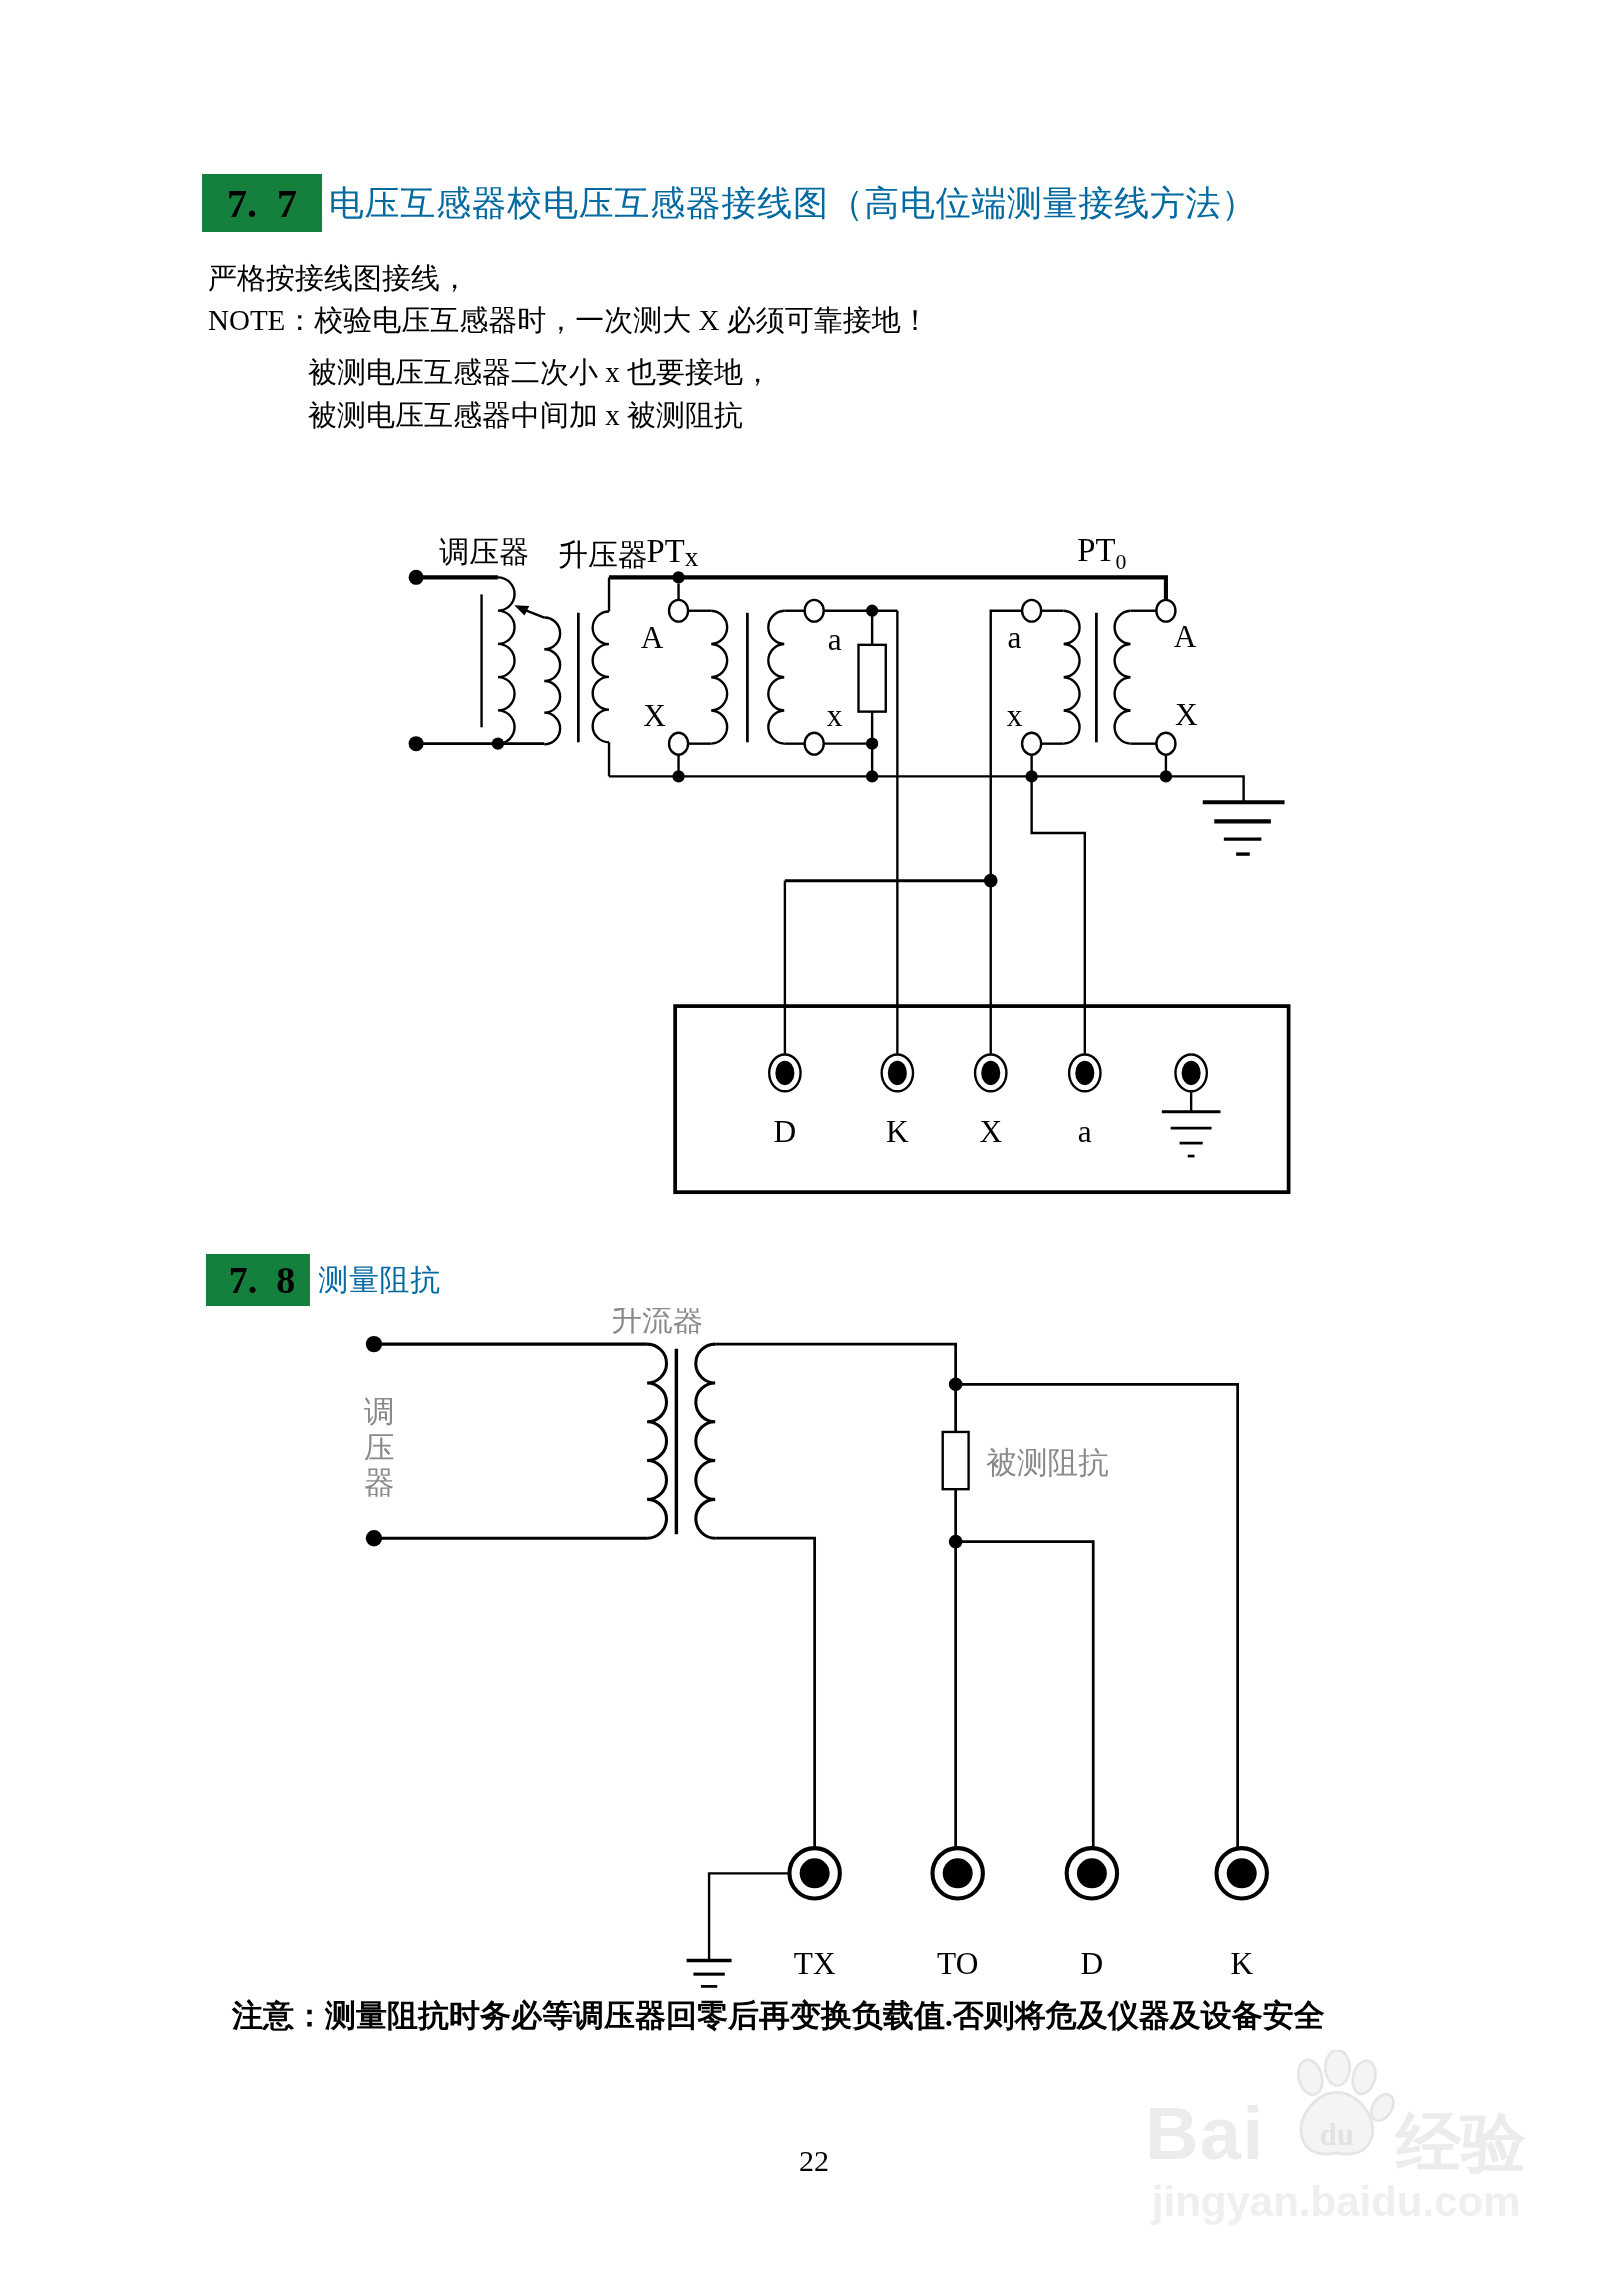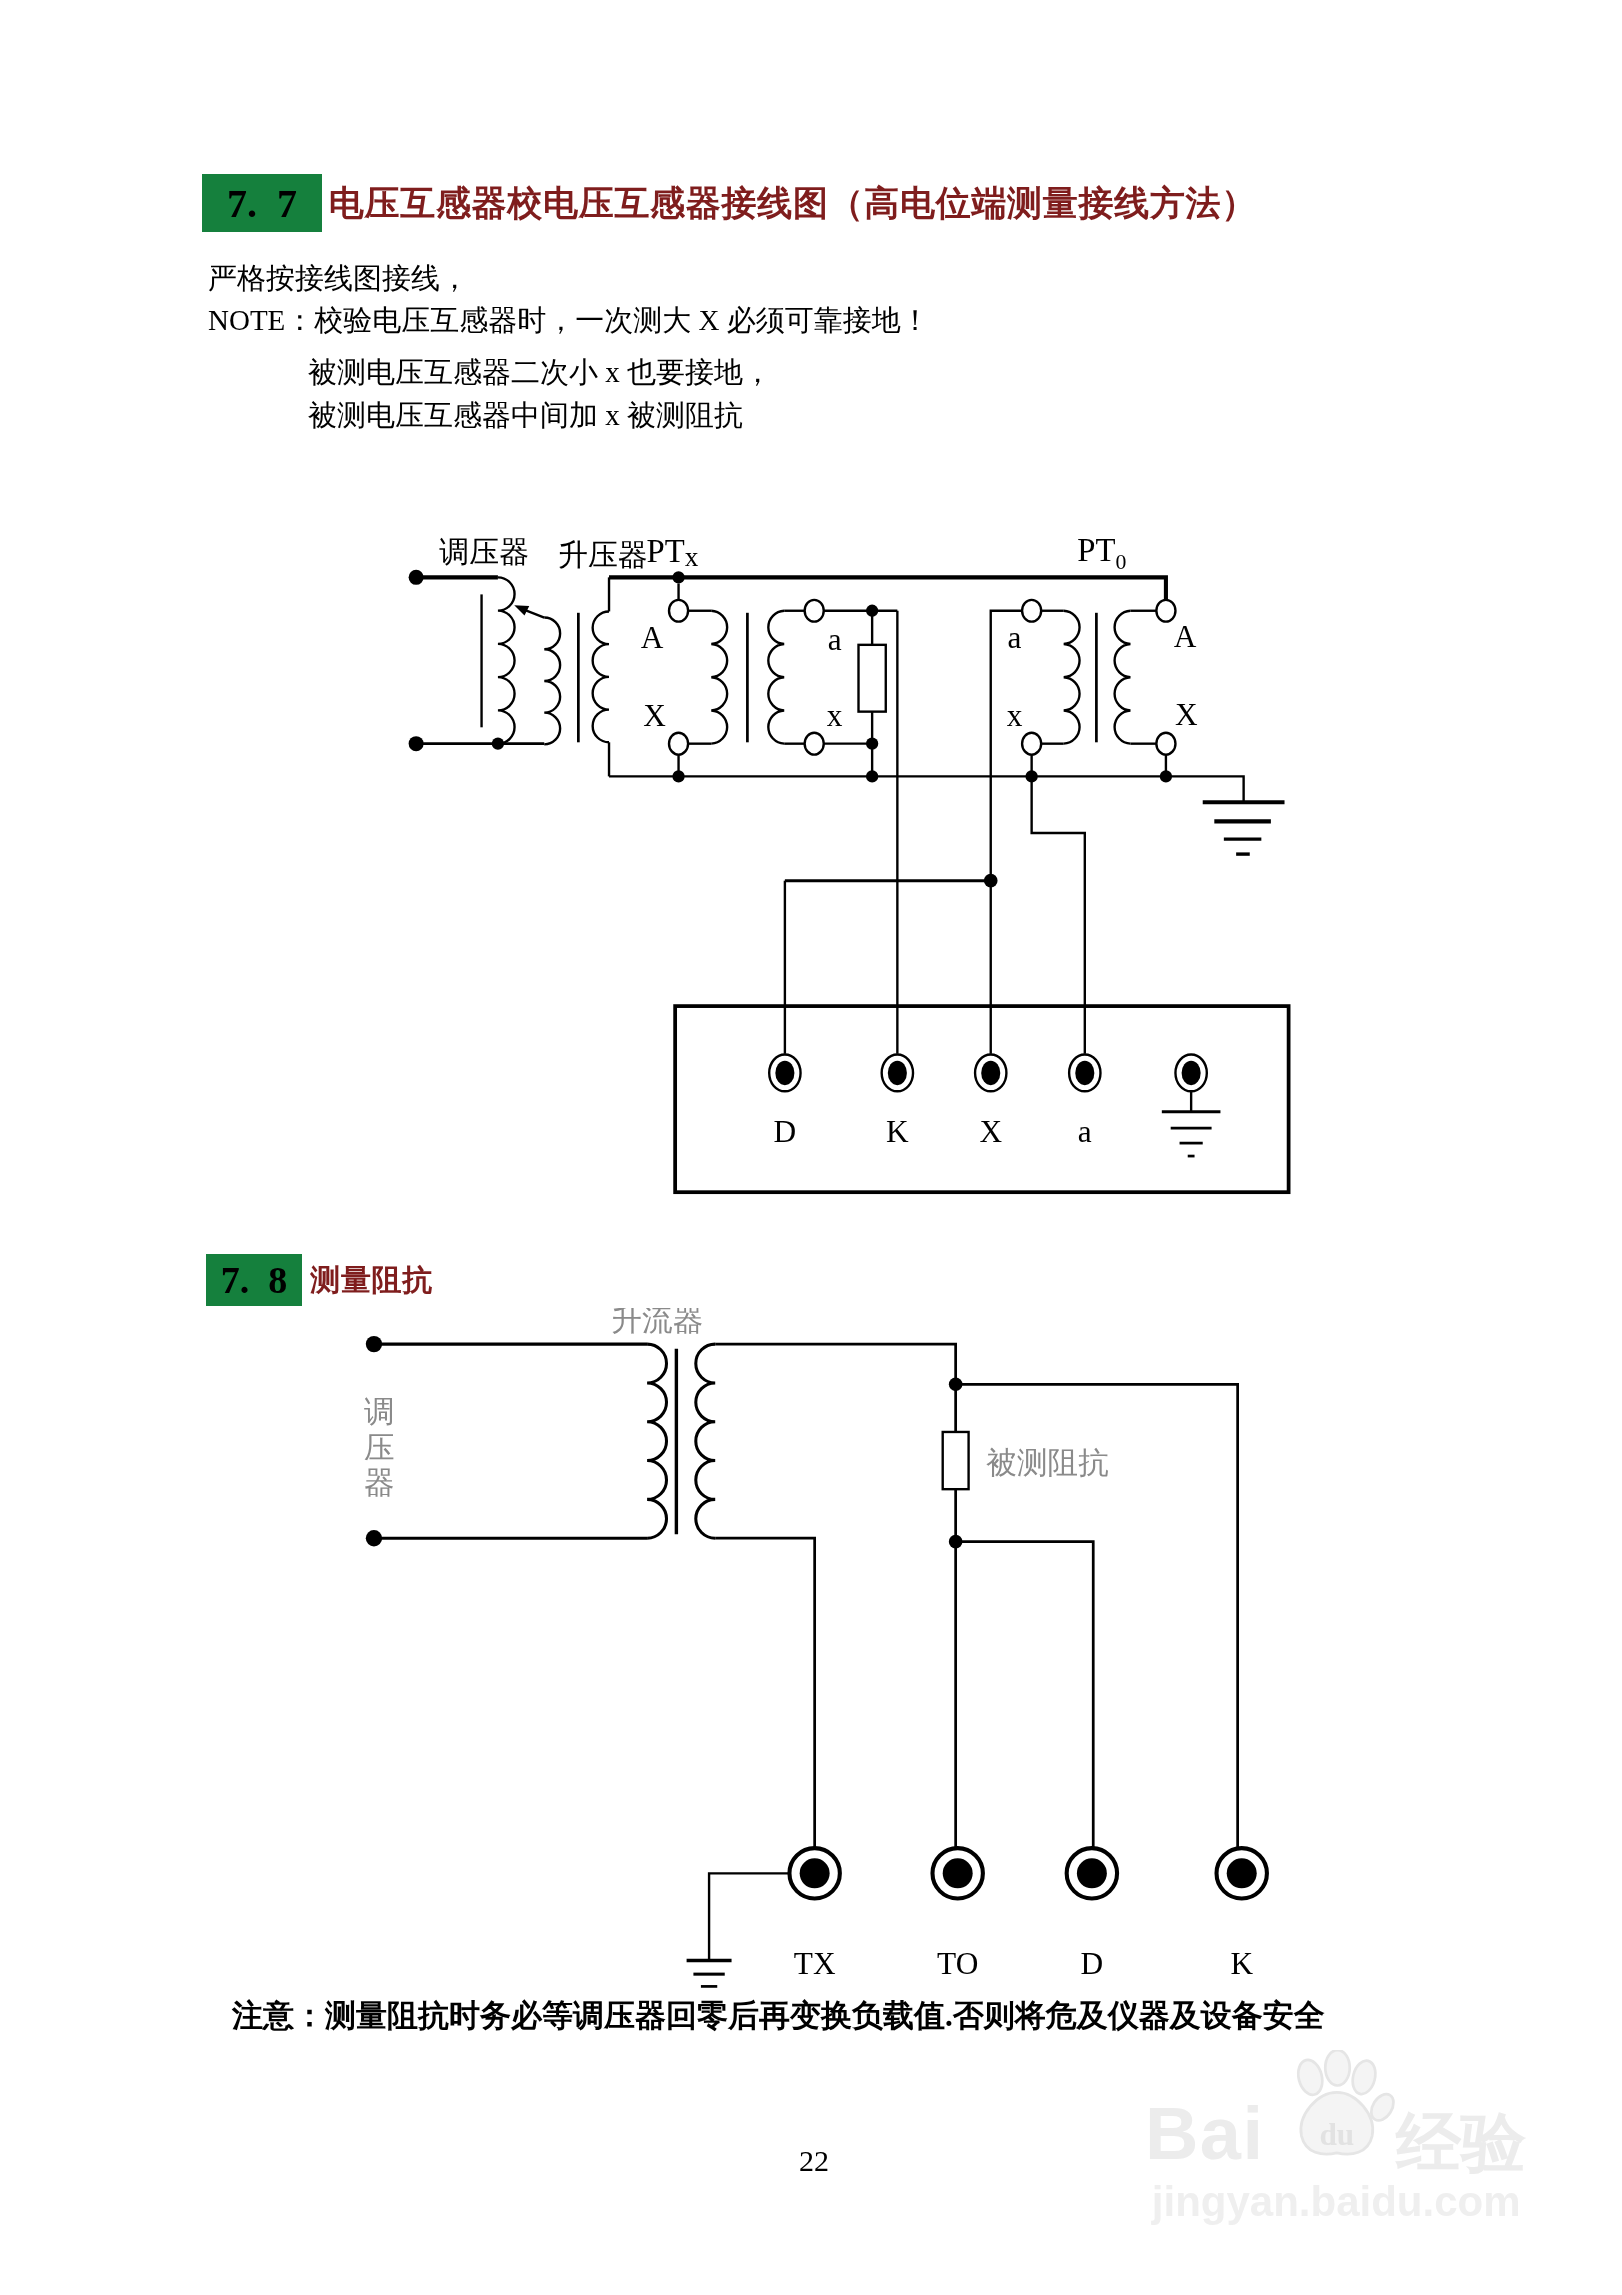--- a/index.html
+++ b/index.html
@@ -3,22 +3,22 @@
 <meta charset="utf-8">
 <style>
   html,body{margin:0;padding:0;background:#ffffff;}
   body{font-family:"Liberation Serif","DejaVu Serif",serif;color:#000;}
   .page{position:relative;width:1623px;height:2295px;background:#fff;overflow:hidden;}
 
   .sec-header{position:absolute;display:flex;align-items:center;}
   .sec-chip{background:#15803d;color:#000;font-weight:bold;white-space:pre;
             display:flex;align-items:center;justify-content:center;}
   .chip77{width:120px;height:58px;font-size:40px;}
-  .chip78{width:96px;height:52px;font-size:38px;}
-  .sec-title{font-weight:bold;color:#7f1d1d;letter-spacing:0.7px;}
+  .chip78{width:96px;height:52px;font-size:38px;padding-left:8px;}
+  .sec-title{font-weight:normal;color:#0369a1;letter-spacing:0.7px;}
   .title77{font-size:35px;margin-left:6.8px;}
   .title78{font-size:30px;margin-left:8.2px;}
 
   .para-line{position:absolute;font-size:29px;line-height:33px;white-space:pre;}
 
   .svg-abs{position:absolute;}
 
   .note-line{position:absolute;font-weight:bold;font-size:31px;white-space:pre;}
 
   .page-num{position:absolute;font-size:30px;}

